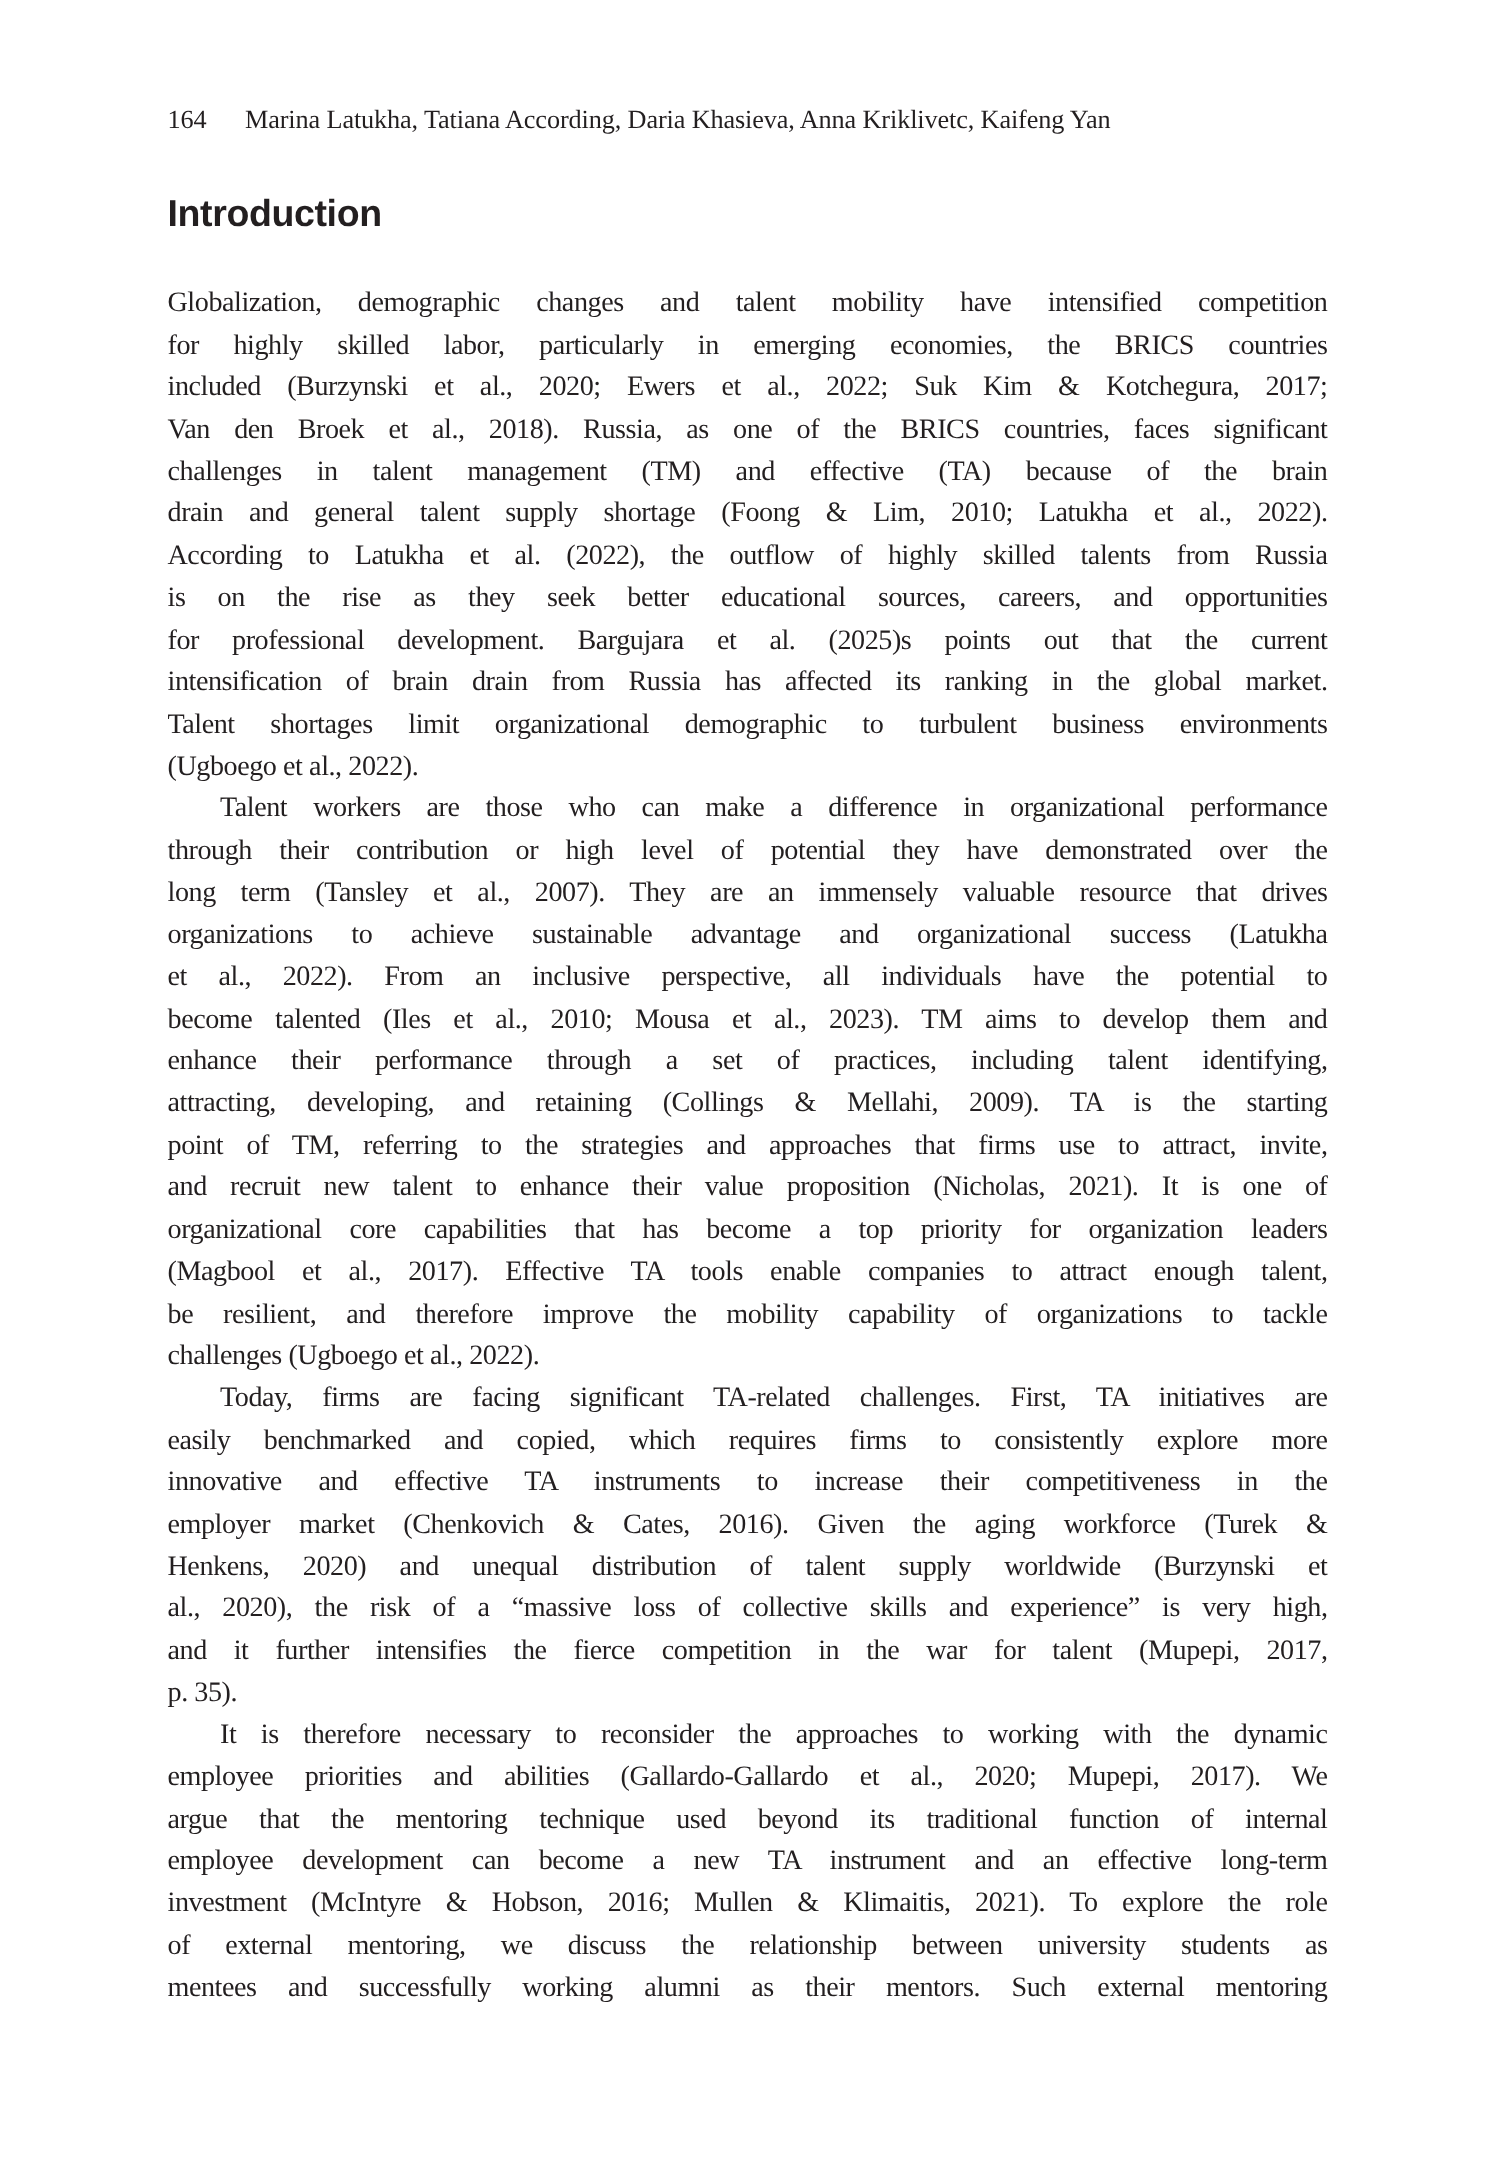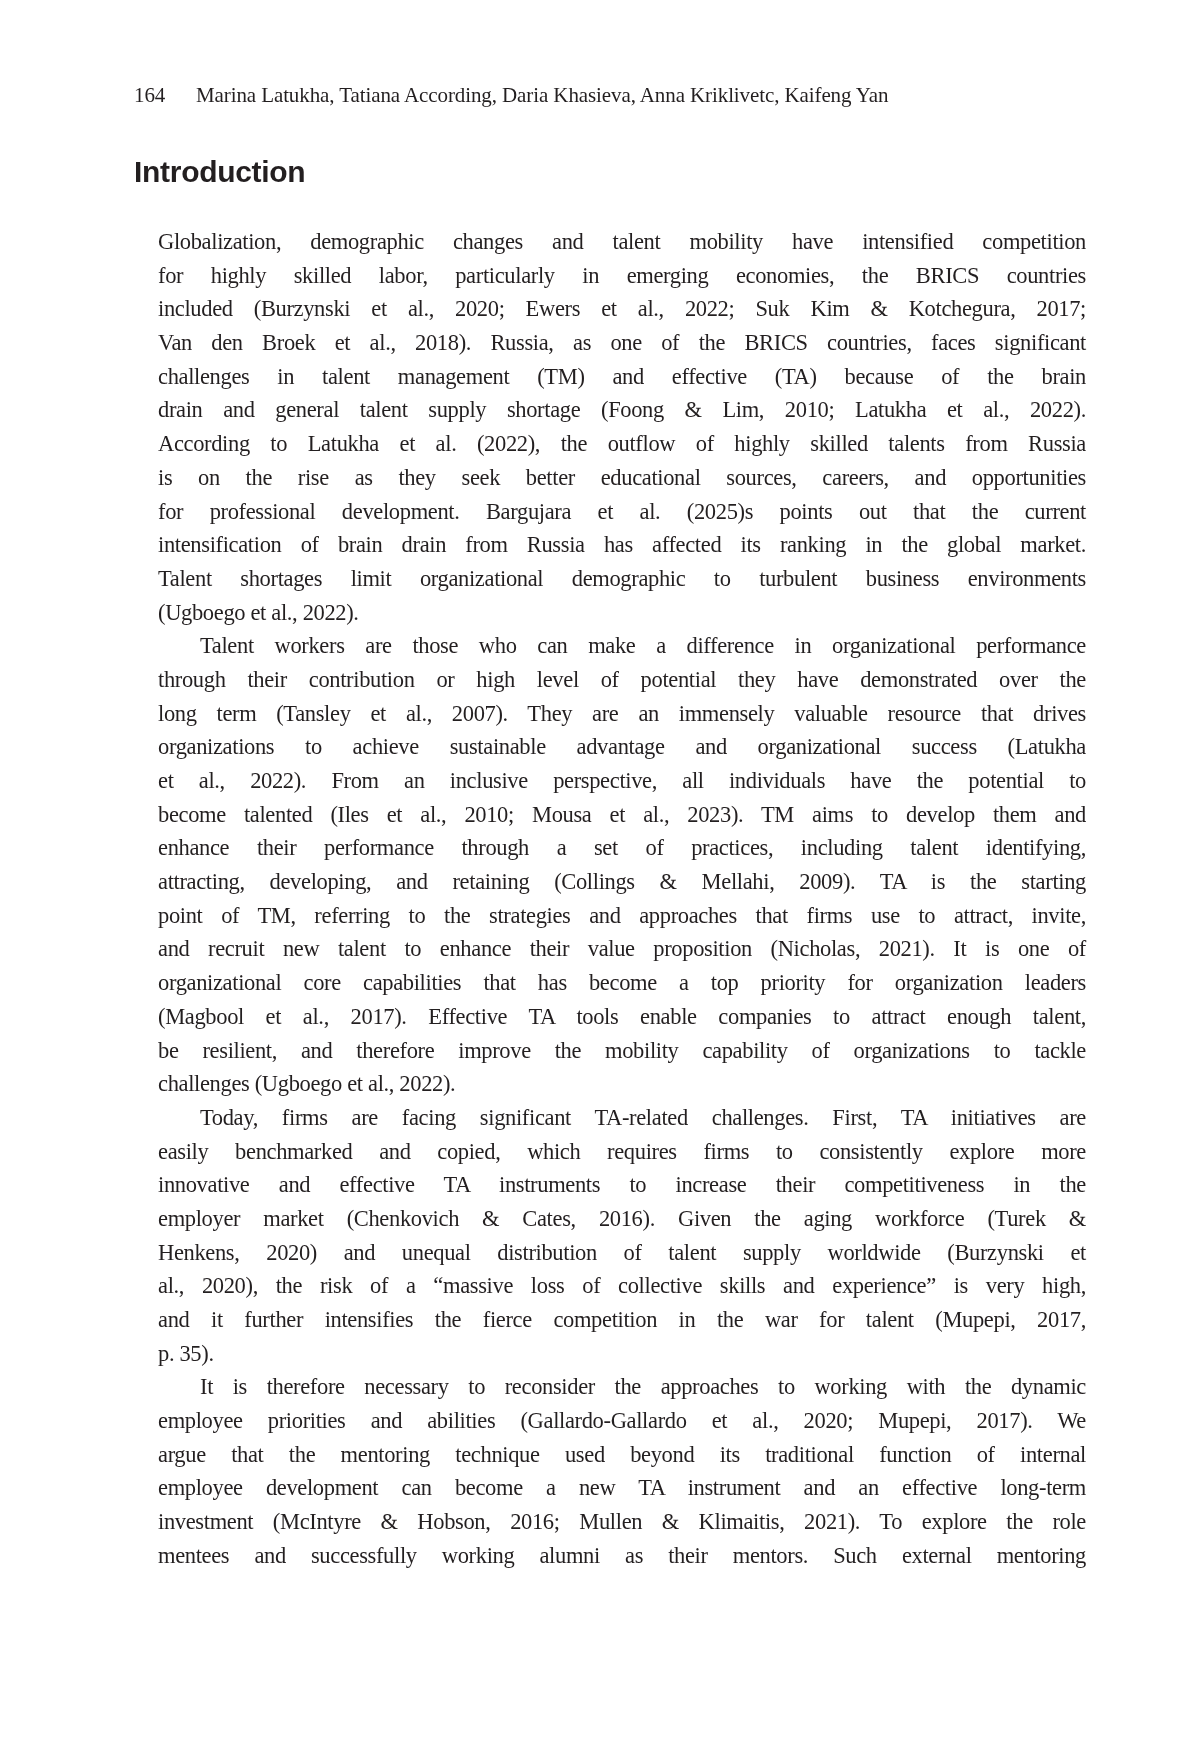--- a/index.html
+++ b/index.html
@@ -69,21 +69,20 @@
     .line.indent {
       padding-left: 42px;
     }
     
     .line > span {
       display: inline-block;
       width: 100%;
       white-space: normal;
       text-align: justify;
       text-align-last: justify;
-      margin-left: 24px;
     }
     .line.last > span {
       text-align-last: left;
     }
     .line.indent > span {
       width: calc(100% - 0px);
     }
   </style>
 </head>
 <body>
@@ -140,17 +139,18 @@
       <div class="line"><span>and it further intensifies the fierce competition in the war for talent (Mupepi, 2017,</span></div>
       <div class="line last"><span>p. 35).</span></div>
     </div>
 
     <div class="paragraph">
       <div class="line indent"><span>It is therefore necessary to reconsider the approaches to working with the dynamic</span></div>
       <div class="line"><span>employee priorities and abilities (Gallardo-Gallardo et al., 2020; Mupepi, 2017). We</span></div>
       <div class="line"><span>argue that the mentoring technique used beyond its traditional function of internal</span></div>
       <div class="line"><span>employee development can become a new TA instrument and an effective long-term</span></div>
       <div class="line"><span>investment (McIntyre &amp; Hobson, 2016; Mullen &amp; Klimaitis, 2021). To explore the role</span></div>
+      <div class="line"><span>of external mentoring, we discuss the relationship between university students as</span></div>
       <div class="line"><span>mentees and successfully working alumni as their mentors. Such external mentoring</span></div>
     </div>
 
   </div>
 </div>
 
 </body></html>

